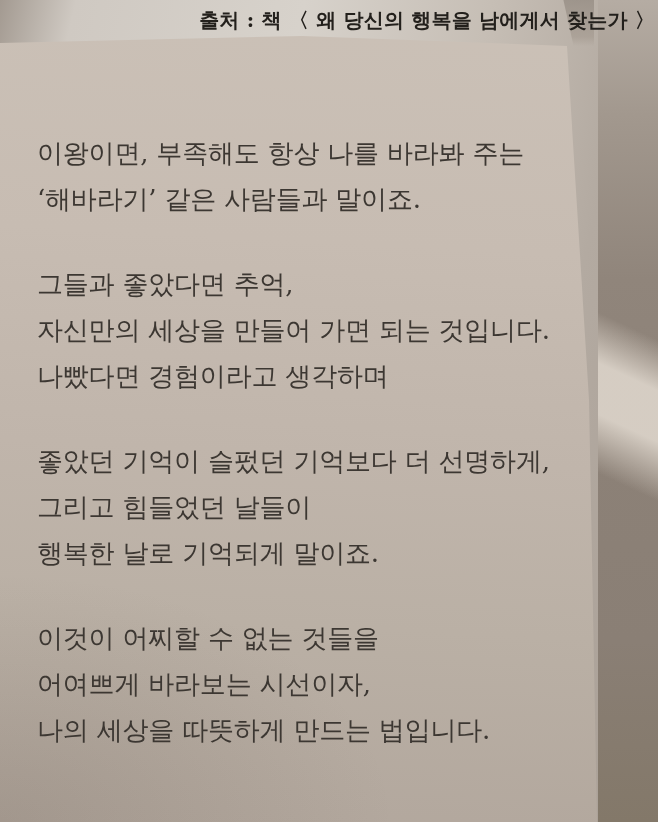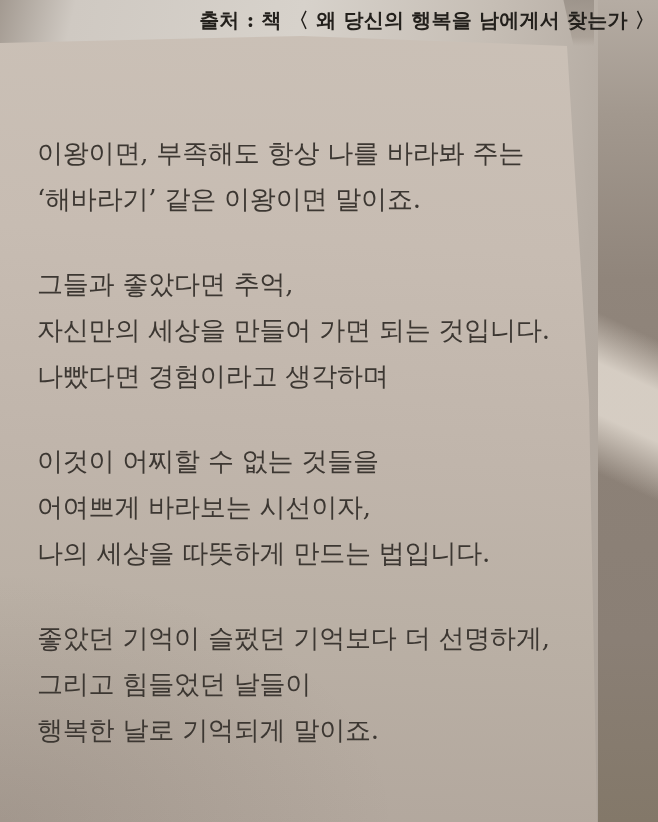--- a/index.html
+++ b/index.html
@@ -86,35 +86,35 @@
 
   <div class="fabric-right"></div>
   <div class="fabric-notch"></div>
 
   <div class="page-stack"></div>
 
   <div class="page">
     <div class="text-block">
       <p>
         <span style="display:block">이왕이면, 부족해도 항상 나를 바라봐 주는</span>
-        <span style="display:block">‘해바라기’ 같은 이왕이면 말이죠.</span>
+        <span style="display:block">‘해바라기’ 같은 사람들과 말이죠.</span>
       </p>
       <p>
         <span style="display:block">그들과 좋았다면 추억,</span>
         <span style="display:block">자신만의 세상을 만들어 가면 되는 것입니다.</span>
         <span style="display:block">나빴다면 경험이라고 생각하며</span>
       </p>
       <p>
+        <span style="display:block">좋았던 기억이 슬펐던 기억보다 더 선명하게,</span>
+        <span style="display:block">그리고 힘들었던 날들이</span>
+        <span style="display:block">행복한 날로 기억되게 말이죠.</span>
+      </p>
+      <p>
         <span style="display:block">이것이 어찌할 수 없는 것들을</span>
         <span style="display:block">어여쁘게 바라보는 시선이자,</span>
         <span style="display:block">나의 세상을 따뜻하게 만드는 법입니다.</span>
-      </p>
-      <p>
-        <span style="display:block">좋았던 기억이 슬펐던 기억보다 더 선명하게,</span>
-        <span style="display:block">그리고 힘들었던 날들이</span>
-        <span style="display:block">행복한 날로 기억되게 말이죠.</span>
       </p>
     </div>
   </div>
 
   <div class="caption">출처 : 책 〈 왜 당신의 행복을 남에게서 찾는가 〉</div>
 
 </div>
 
 </body></html>

